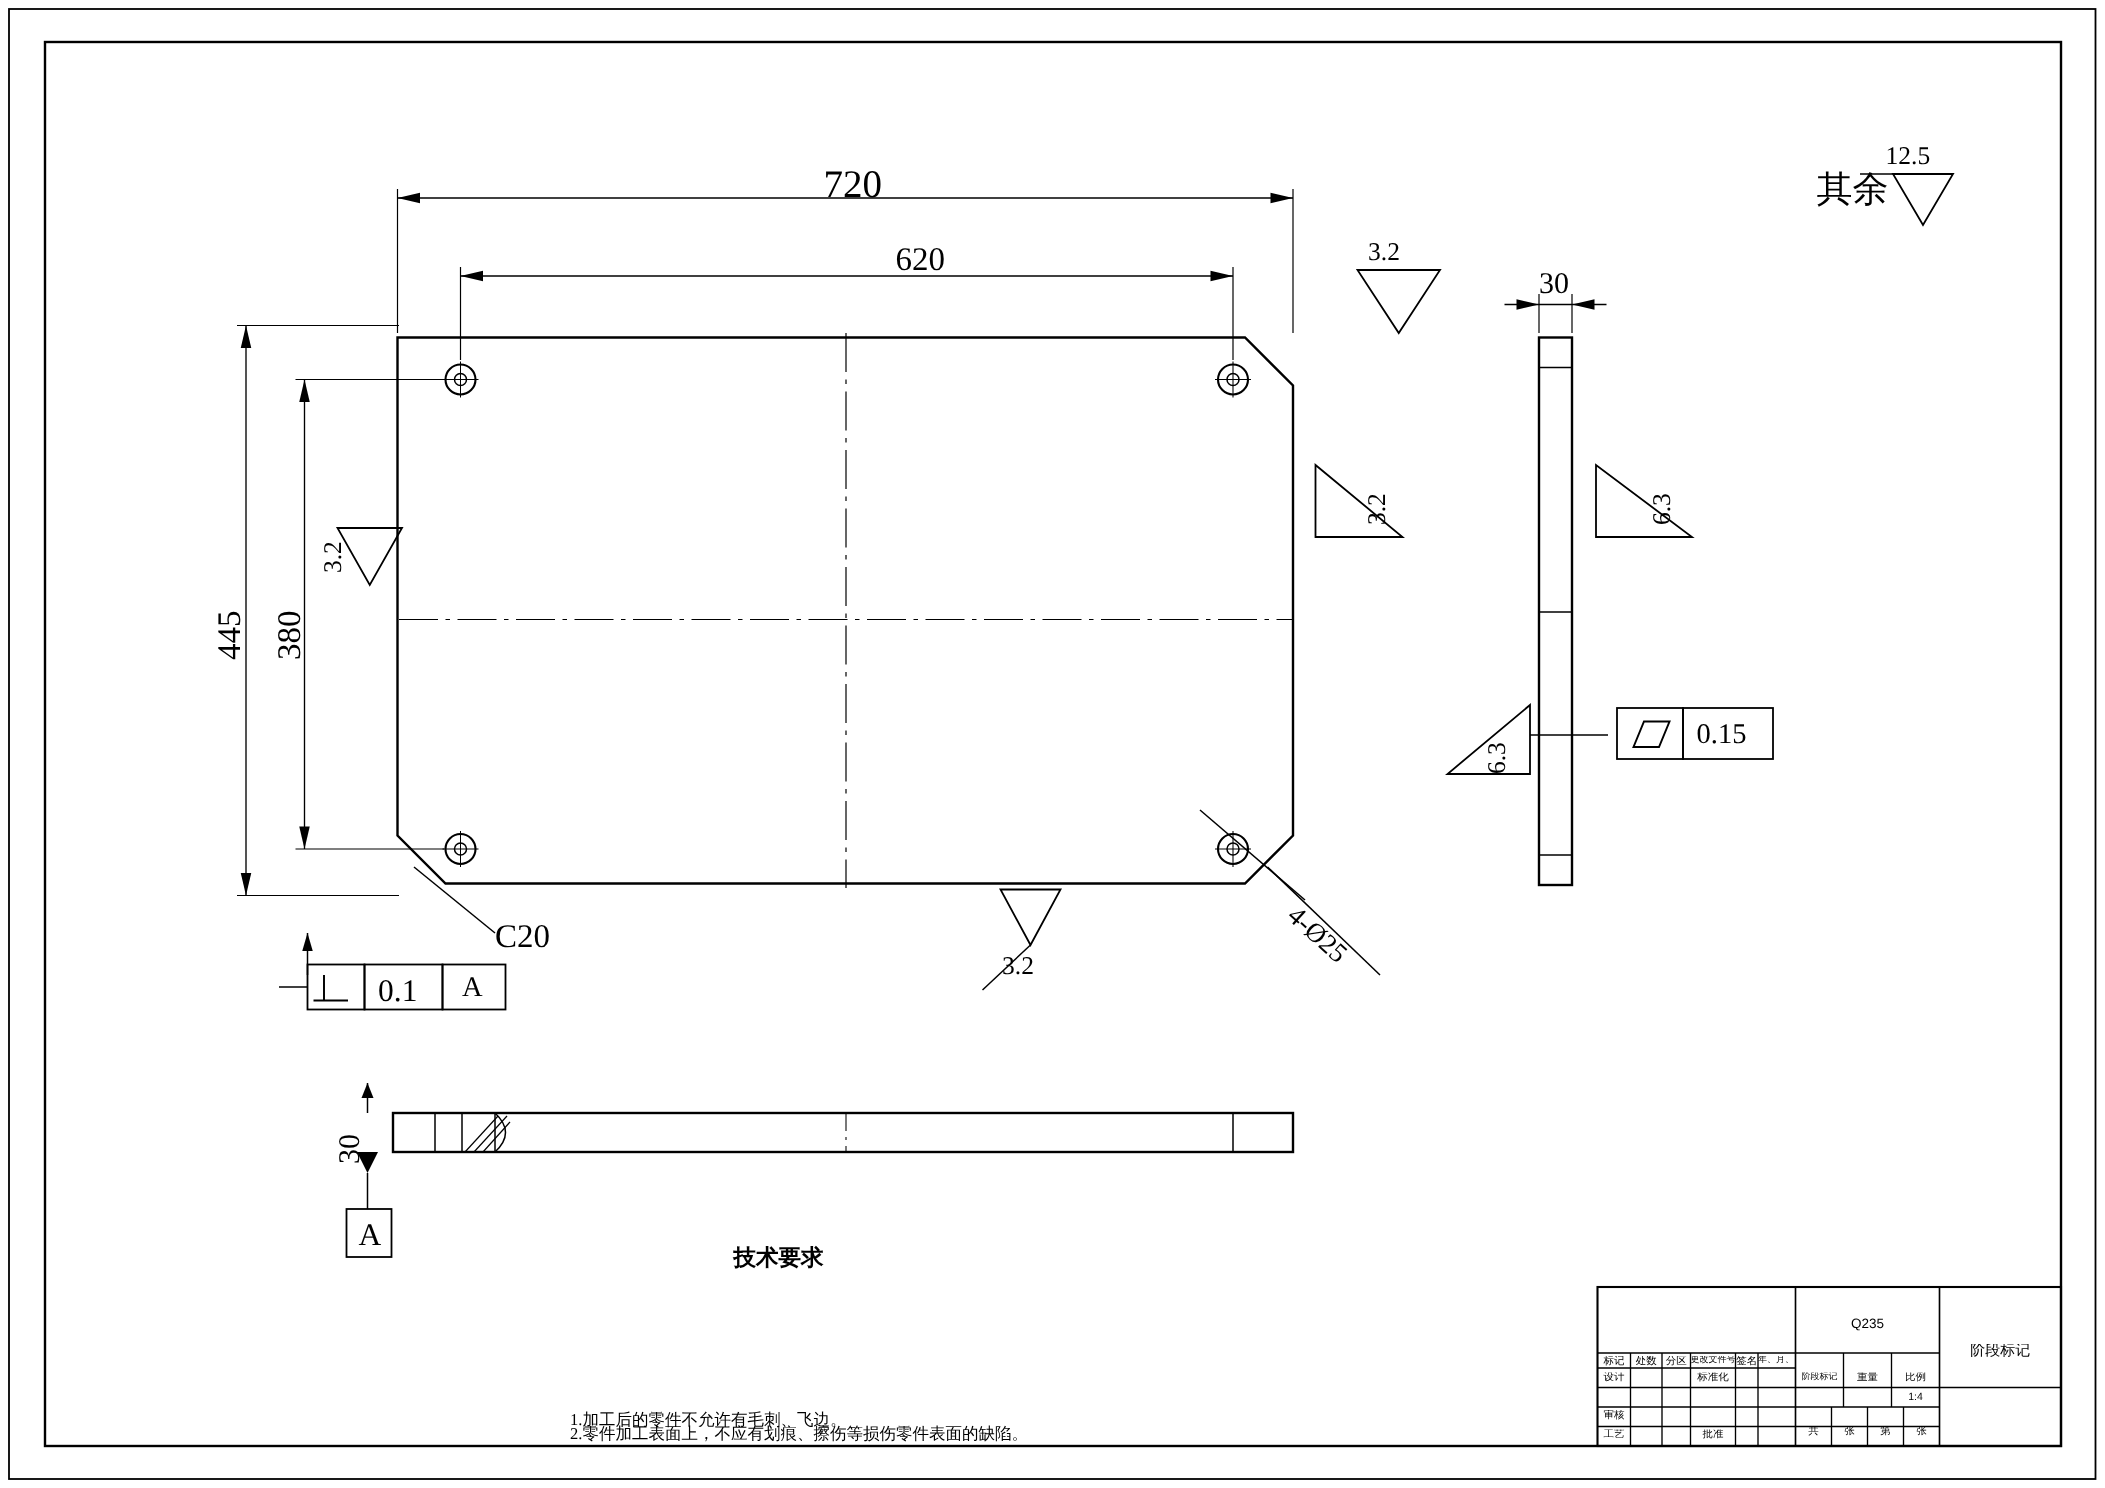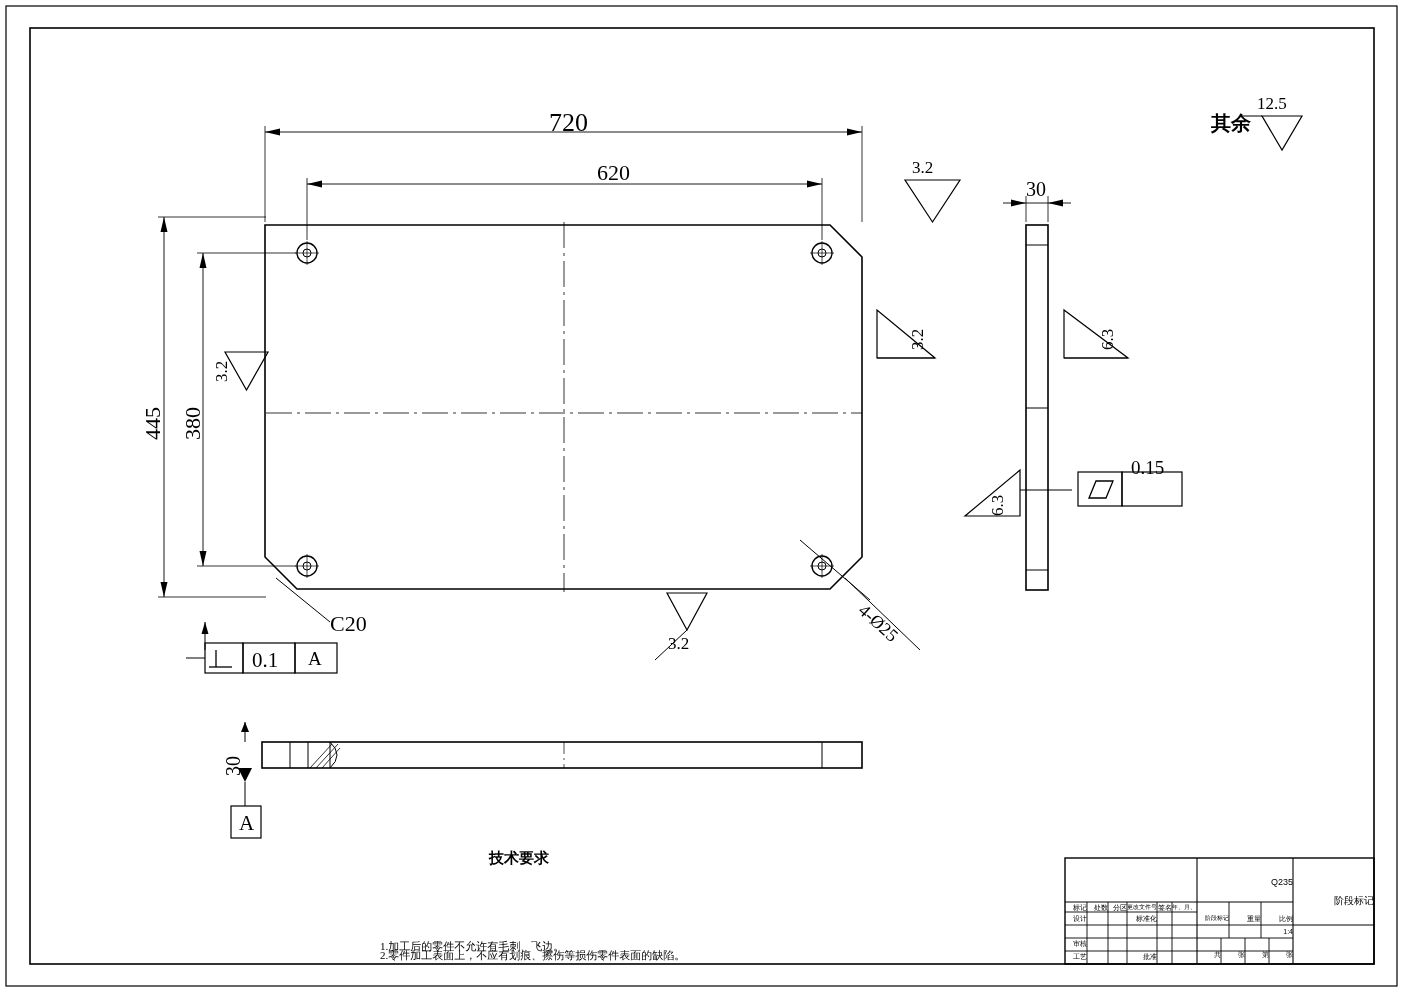--- a/index.html
+++ b/index.html
@@ -28,21 +28,21 @@
     transform-origin: left top;
   }
   svg { position: absolute; left: 0; top: 0; }
   .tb-cell {
     position: absolute;
     font-family: "Liberation Sans", sans-serif;
     font-size: 7px;
     color: #000;
     white-space: nowrap;
     overflow: hidden;
-    text-align: right;
+    text-align: center;
     line-height: 1;
   }
   .tech-title {
     font-family: "Liberation Serif", serif;
     font-weight: bold;
     font-size: 15px;
   }
   .tech-line {
     font-family: "Liberation Serif", serif;
     font-size: 11px;
@@ -216,43 +216,43 @@
   <div class="txt rot90" style="left:180px; top:440px; font-size:22px;">380</div>
 
   <div class="txt rot90" style="left:212px; top:382px; font-size:17px;">3.2</div>
 
   <div class="txt rot90" style="left:908px; top:350px; font-size:17px;">3.2</div>
 
   <div class="txt" style="left:912px; top:158px; font-size:17px;">3.2</div>
 
   <div class="txt" style="left:668px; top:634px; font-size:17px;">3.2</div>
 
-  <div class="txt" style="left:1211px; top:110px; font-size:20px;font-weight:bold;">其余</div>
+  <div class="txt" style="left:1211px; top:110px; font-size:24px;">其余</div>
   <div class="txt" style="left:1257px; top:94px; font-size:17px;">12.5</div>
 
   <div class="txt" style="left:330px; top:611px; font-size:22px;">C20</div>
 
   <div class="txt" style="left:252px; top:648px; font-size:21px;">0.1</div>
   <div class="txt" style="left:308px; top:648px; font-size:19px;">A</div>
 
   <div class="txt" style="left:868px; top:600px; font-size:18px; transform:rotate(42deg); transform-origin:left top;">4-Ø25</div>
 
   <div class="txt" style="left:1026px; top:178px; font-size:20px;">30</div>
 
   <div class="txt rot90" style="left:1098px; top:350px; font-size:17px;">6.3</div>
 
   <div class="txt rot90" style="left:988px; top:516px; font-size:17px;">6.3</div>
 
-  <div class="txt" style="left:1131px; top:457px; font-size:19px;">0.15</div>
+  <div class="txt" style="left:1131px; top:479px; font-size:19px;">0.15</div>
 
   <div class="txt rot90" style="left:222px; top:776px; font-size:20px;">30</div>
 
   <div class="txt" style="left:239px; top:811px; font-size:21px;">A</div>
 
-  <div class="txt tech-title" style="left:489px; top:829px;margin-top:20px;">技术要求</div>
+  <div class="txt tech-title" style="left:489px; top:829px;">技术要求</div>
   <div class="txt tech-line" style="left:380px; top:892px;">1.加工后的零件不允许有毛刺、飞边。</div>
   <div class="txt tech-line" style="left:380px; top:901px;">2.零件加工表面上，不应有划痕、擦伤等损伤零件表面的缺陷。</div>
 
   <div class="tb-cell" style="left:1197px; top:878px; width:96px; font-size:9px;">Q235</div>
   <div class="tb-cell" style="left:1293px; top:896px; width:81px; font-size:10px;">阶段标记</div>
 
   <div class="tb-cell" style="left:1065px; top:904px; width:22px;">标记</div>
   <div class="tb-cell" style="left:1087px; top:904px; width:21px;">处数</div>
   <div class="tb-cell" style="left:1108px; top:904px; width:19px;">分区</div>
   <div class="tb-cell" style="left:1127px; top:904px; width:30px; font-size:6px;">更改文件号</div>

